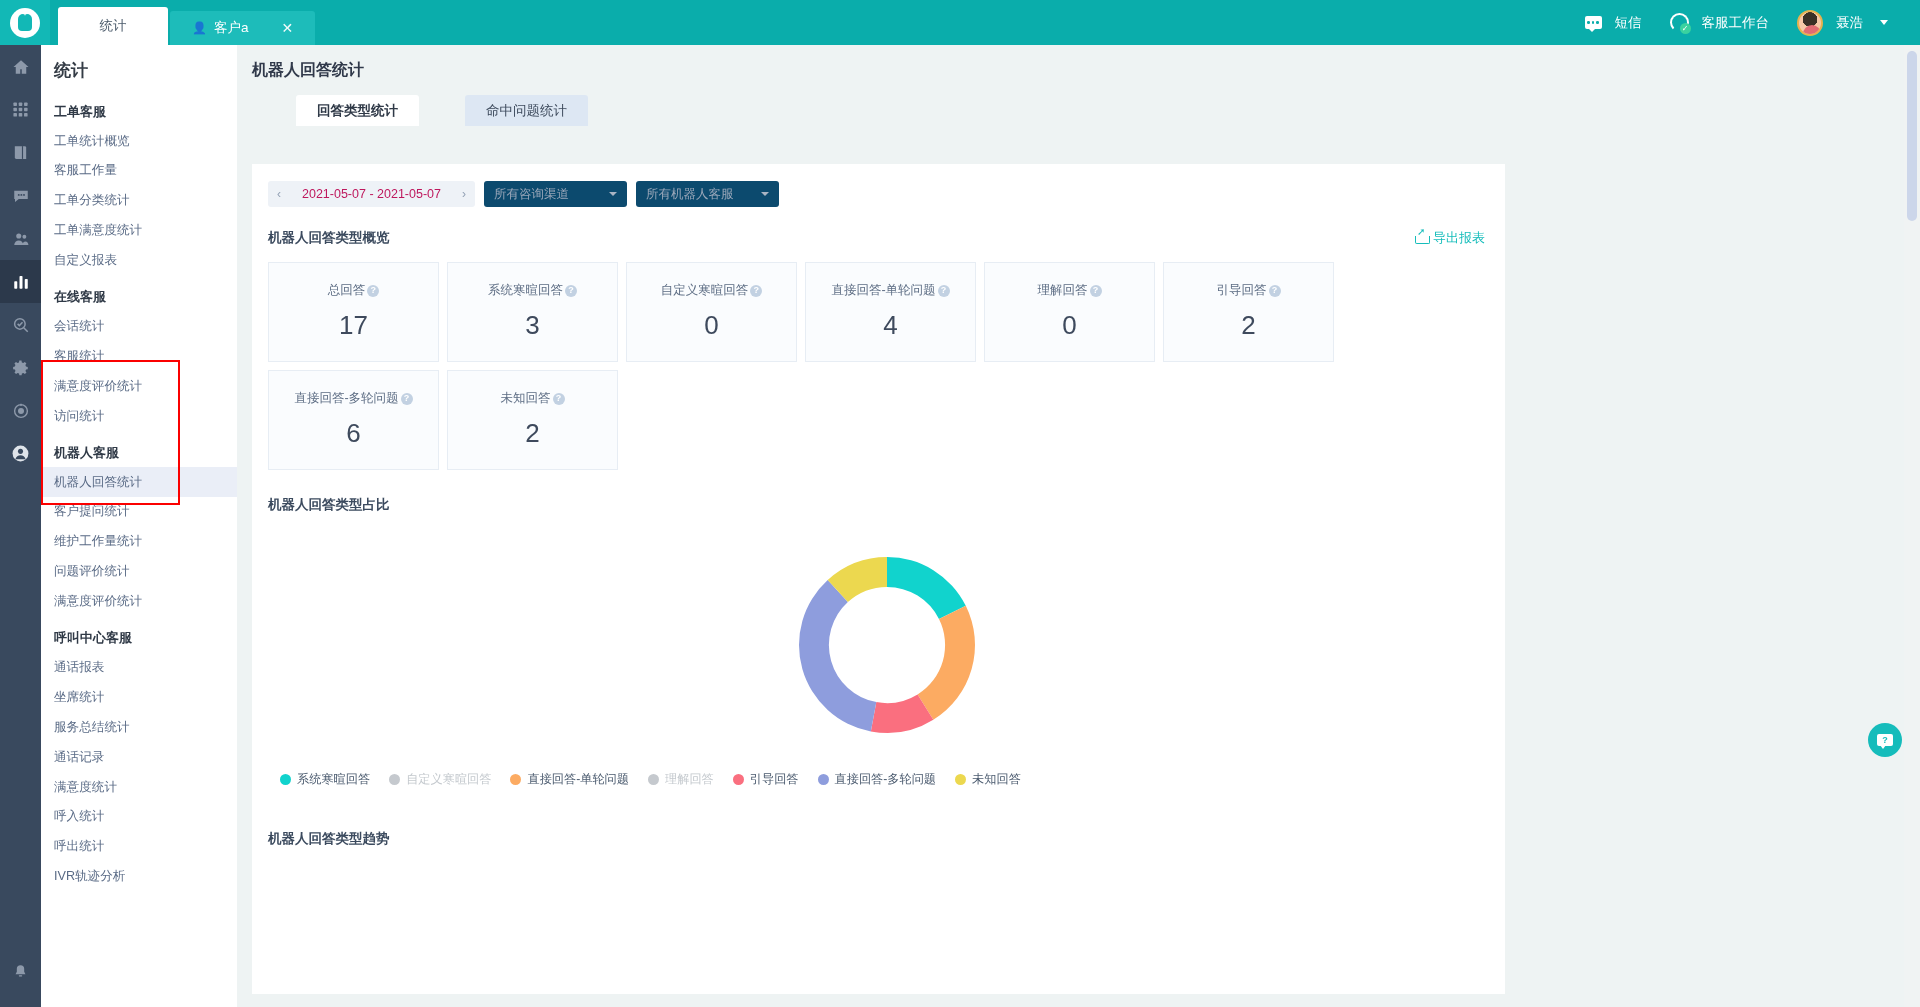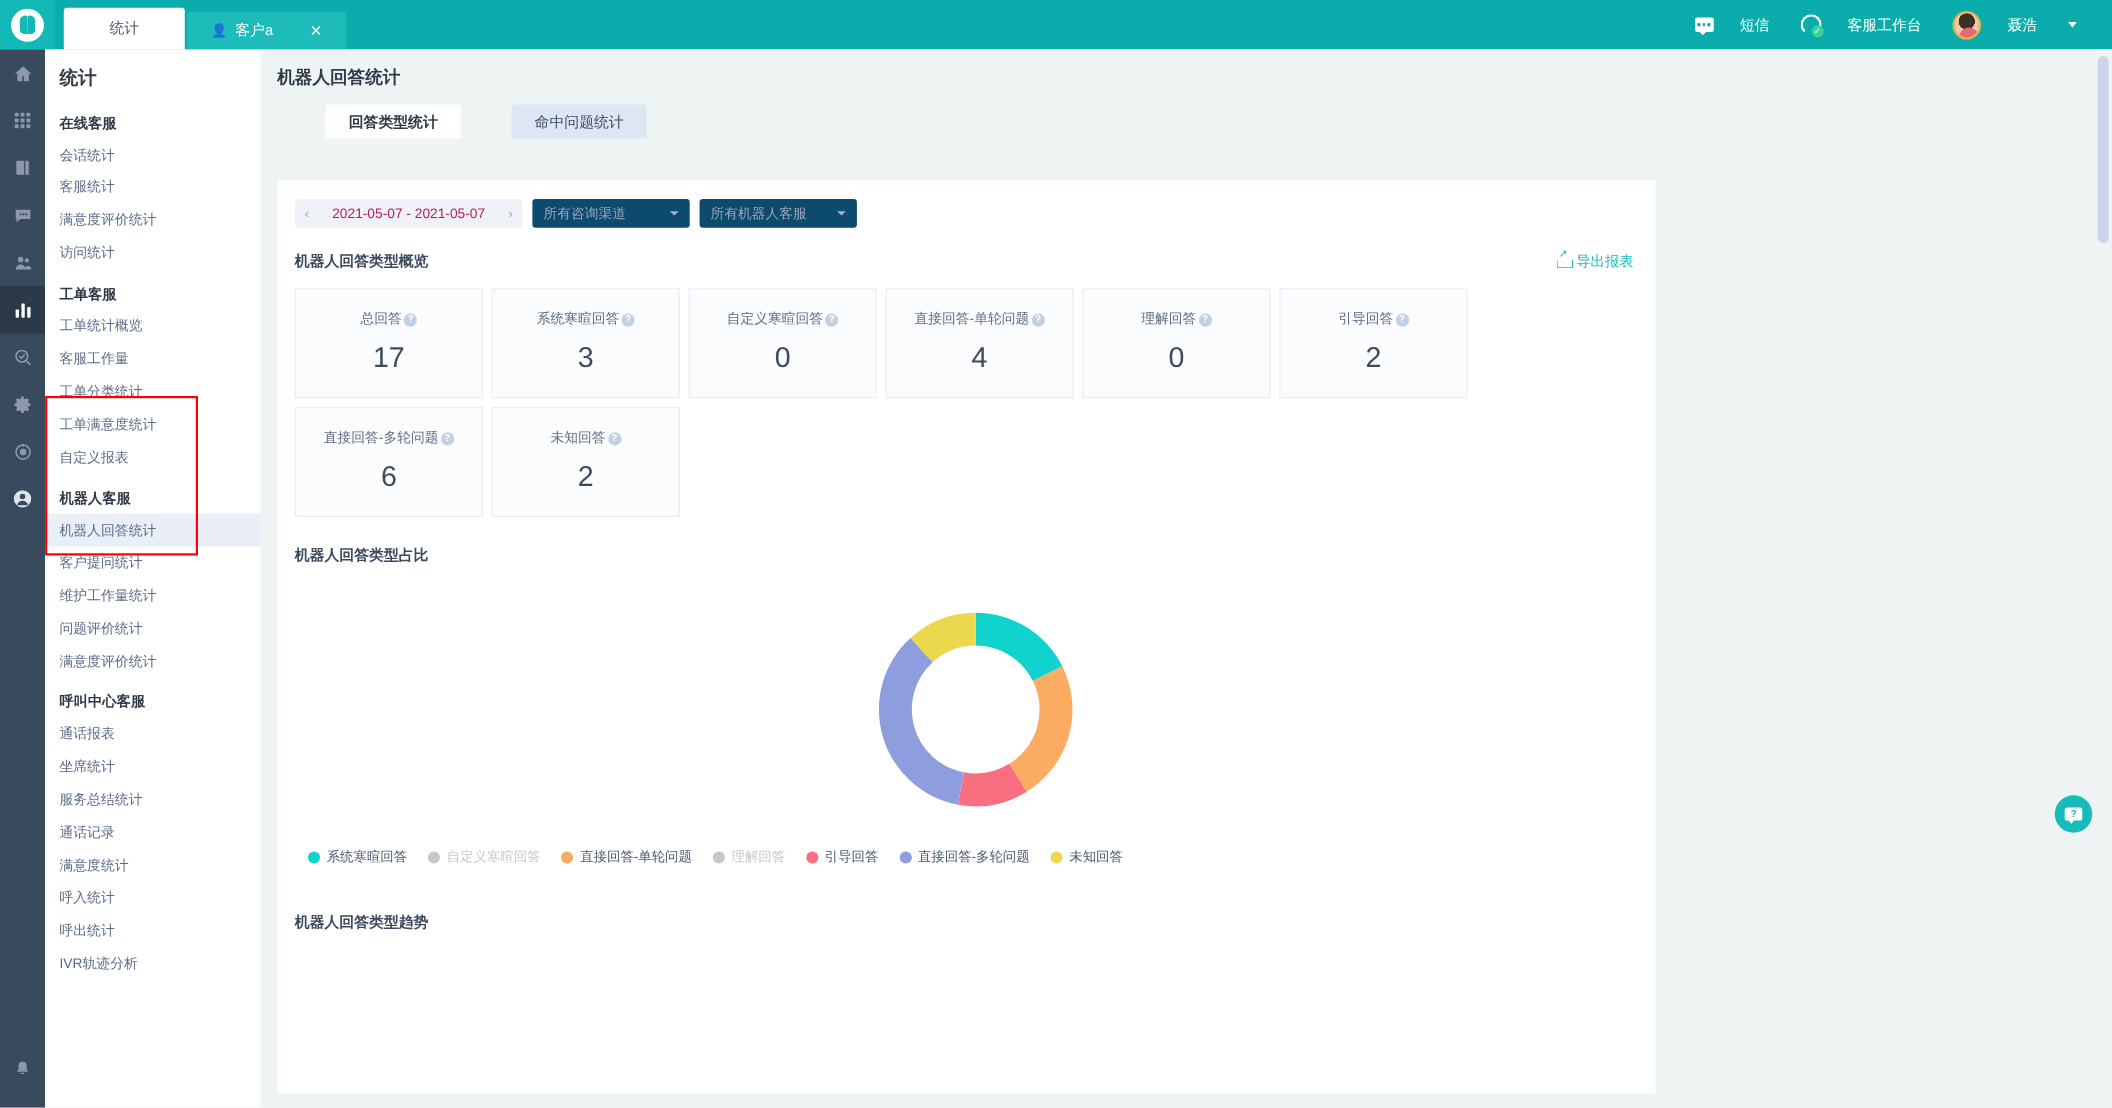--- a/index.html
+++ b/index.html
@@ -47,21 +47,21 @@
     background: #ffffff; color: #4a5a6a; height: 38px;
   }
   .win-tab .tab-close { margin-left: 26px; font-size: 14px; opacity: .95; }
   .win-tab .person-ico { font-size: 12px; }
 
   .top-right {
     margin-left: auto; display: flex; align-items: center; gap: 0px;
     padding-right: 18px; height: 45px;
   }
   .tr-item {
-    display: flex; align-items: center; gap: 24px; color: #ffffff;
+    display: flex; align-items: center; gap: 13px; color: #ffffff;
     font-size: 13.5px; padding: 0 14px; height: 45px; cursor: pointer;
   }
   .sms-ico {
     width: 17px; height: 13px; background: #fff; border-radius: 2px; position: relative;
     display: flex; align-items: center; justify-content: center; gap: 2px;
   }
   .sms-ico::after {
     content: ""; position: absolute; left: 3px; bottom: -3px;
     border-left: 4px solid transparent; border-right: 4px solid transparent;
     border-top: 4px solid #fff;
@@ -387,34 +387,34 @@
             <rect x="9.6" y="17.4" width="4.8" height="1.5" rx=".7"></rect>
           </svg>
       </div>
     </div>
   </div>
 
   <div class="menu">
     <div class="menu-title">统计</div>
 
     <div>
-      <div class="menu-group-title">在线客服</div>
-      <div class="menu-link">会话统计</div>
-      <div class="menu-link">客服统计</div>
-      <div class="menu-link">满意度评价统计</div>
-      <div class="menu-link">访问统计</div>
-    </div>
-
-    <div>
       <div class="menu-group-title">工单客服</div>
       <div class="menu-link">工单统计概览</div>
       <div class="menu-link">客服工作量</div>
       <div class="menu-link">工单分类统计</div>
       <div class="menu-link">工单满意度统计</div>
       <div class="menu-link">自定义报表</div>
+    </div>
+
+    <div>
+      <div class="menu-group-title">在线客服</div>
+      <div class="menu-link">会话统计</div>
+      <div class="menu-link">客服统计</div>
+      <div class="menu-link">满意度评价统计</div>
+      <div class="menu-link">访问统计</div>
     </div>
 
     <div>
       <div class="menu-group-title">机器人客服</div>
       <div class="menu-link active">机器人回答统计</div>
       <div class="menu-link">客户提问统计</div>
       <div class="menu-link">维护工作量统计</div>
       <div class="menu-link">问题评价统计</div>
       <div class="menu-link">满意度评价统计</div>
     </div>

